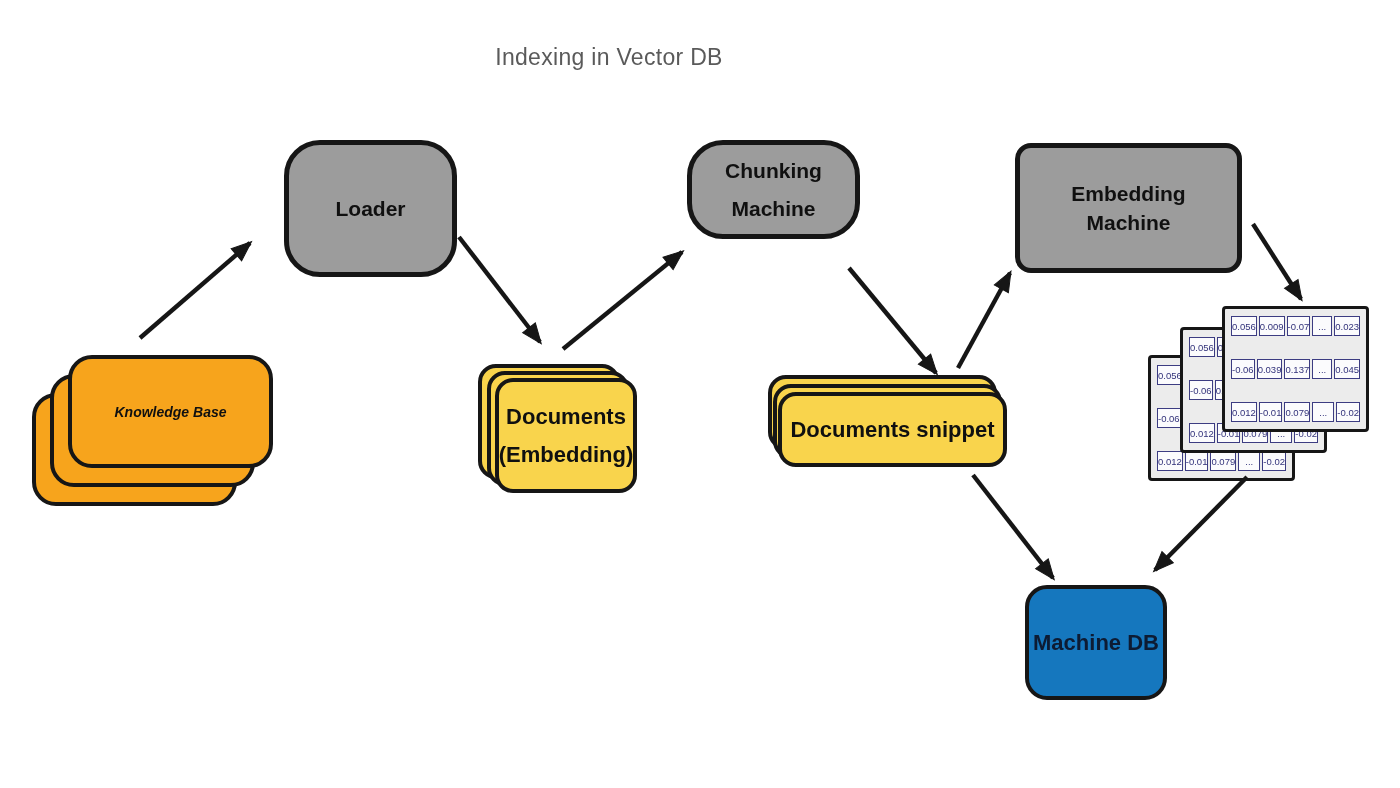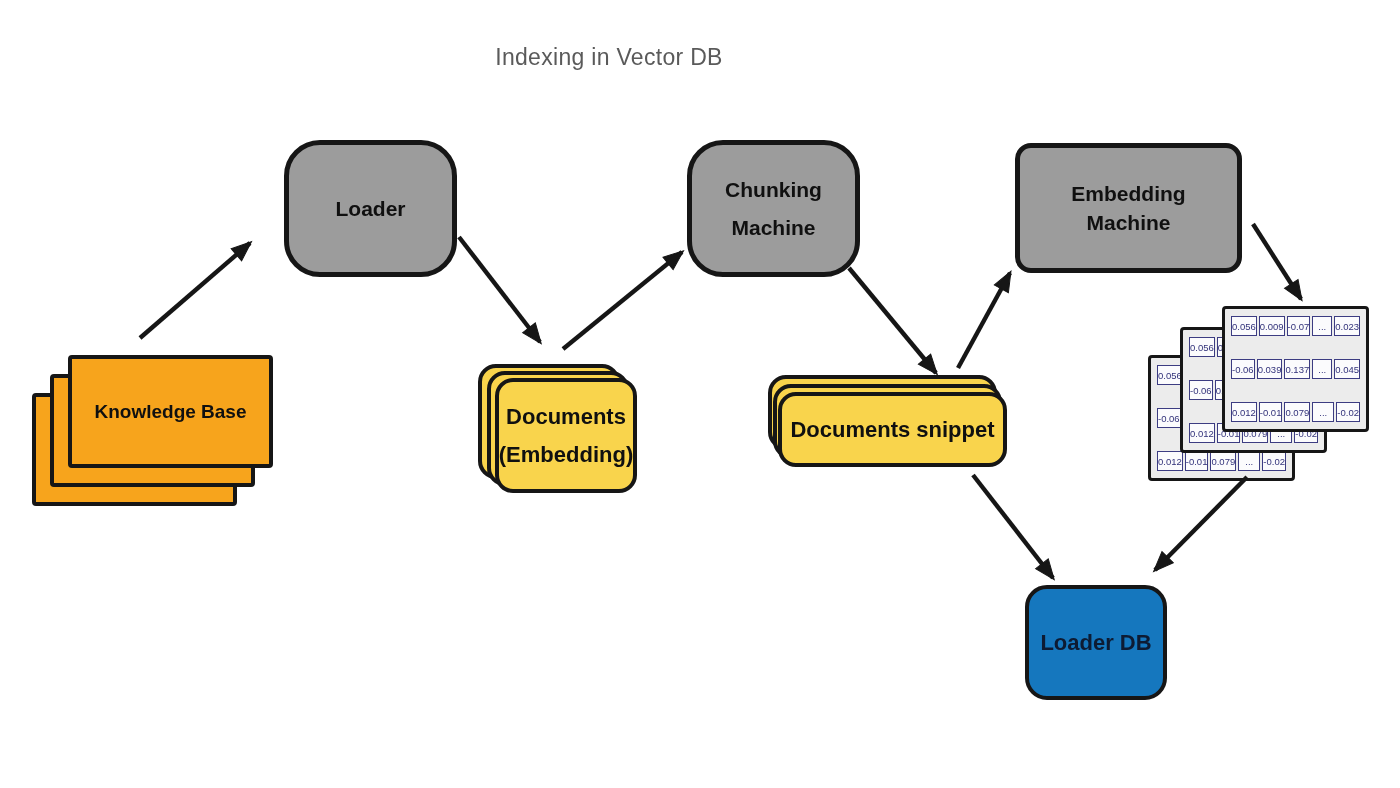--- a/index.html
+++ b/index.html
@@ -18,21 +18,21 @@
   }
   .node{
     position:absolute; box-sizing:border-box; border:4.5px solid var(--ink);
     display:flex; flex-direction:column; align-items:center; justify-content:center;
     text-align:center; font-weight:bold; color:#101010;
   }
   .machine{
     background:var(--gray); border-radius:36px; font-size:21px; line-height:1.4;
     border-width:5px;
   }
-  .orange-card{ background:var(--orange); border-radius:4px; font-size:19px; }
+  .orange-card{ background:var(--orange); border-radius:24px; font-size:14px;font-style:italic; }
   .yellow-card{ background:var(--yellow); border-radius:18px; font-size:22px; line-height:1.35; }
   .blue-card{ background:var(--blue); border-radius:22px; font-size:22px; color:#0d1b33; }
   .stackback{ border-width:4.5px; }
   .matrix-card{
     position:absolute; box-sizing:border-box; width:147px; height:126px;
     background:var(--card-bg); border:3.5px solid var(--ink); border-radius:4px;
     padding:7px 6px; display:flex; flex-direction:column; justify-content:space-between;
   }
   .matrix-row{ display:flex; gap:2px; height:20px; }
   .matrix-cell{
@@ -68,21 +68,21 @@
   <div style="display:contents">
     <div class="node yellow-card stackback" style="left:478px; top:364px; width:142px; height:115px;"></div>
     <div class="node yellow-card stackback" style="left:487px; top:371px; width:142px; height:115px;"></div>
     <div class="node yellow-card" style="left:495px; top:378px; width:142px; height:115px;gap:8px;">
       <span>Documents</span>
       <span>(Embedding)</span>
     </div>
   </div>
 
   
-  <div class="node machine" style="left:687px; top:140px; width:173px; height:137px;gap:8px;">
+  <div class="node machine" style="left:687px; top:140px; width:173px; height:99px;gap:8px;">
     <span>Chunking</span>
     <span>Machine</span>
   </div>
 
   
   <div style="display:contents">
     <div class="node yellow-card stackback" style="left:768px; top:375px; width:229px; height:75px;"></div>
     <div class="node yellow-card stackback" style="left:773px; top:384px; width:229px; height:75px;"></div>
     <div class="node yellow-card" style="left:778px; top:392px; width:229px; height:75px;">
       <span>Documents snippet</span>
@@ -163,21 +163,21 @@
           <span class="matrix-cell">-0.01</span>
           <span class="matrix-cell">0.079</span>
           <span class="matrix-cell">...</span>
           <span class="matrix-cell">-0.02</span>
         </div>
       </div>
   </div>
 
   
   <div class="node blue-card" style="left:1025px; top:585px; width:142px; height:115px;">
-    <span>Loader DB</span>
+    <span>Machine DB</span>
   </div>
 
   
   <svg class="arrows" width="1400" height="788" viewBox="0 0 1400 788">
     <defs>
       <marker id="ah" markerUnits="userSpaceOnUse" markerWidth="24" markerHeight="20" refX="19" refY="9" orient="auto">
         <path d="M1,1 L21,9 L1,17 Z" fill="#161616" stroke="#161616" stroke-width="1"></path>
       </marker>
     </defs>
     <line x1="140" y1="338" x2="250" y2="243" marker-end="url(#ah)"></line>

